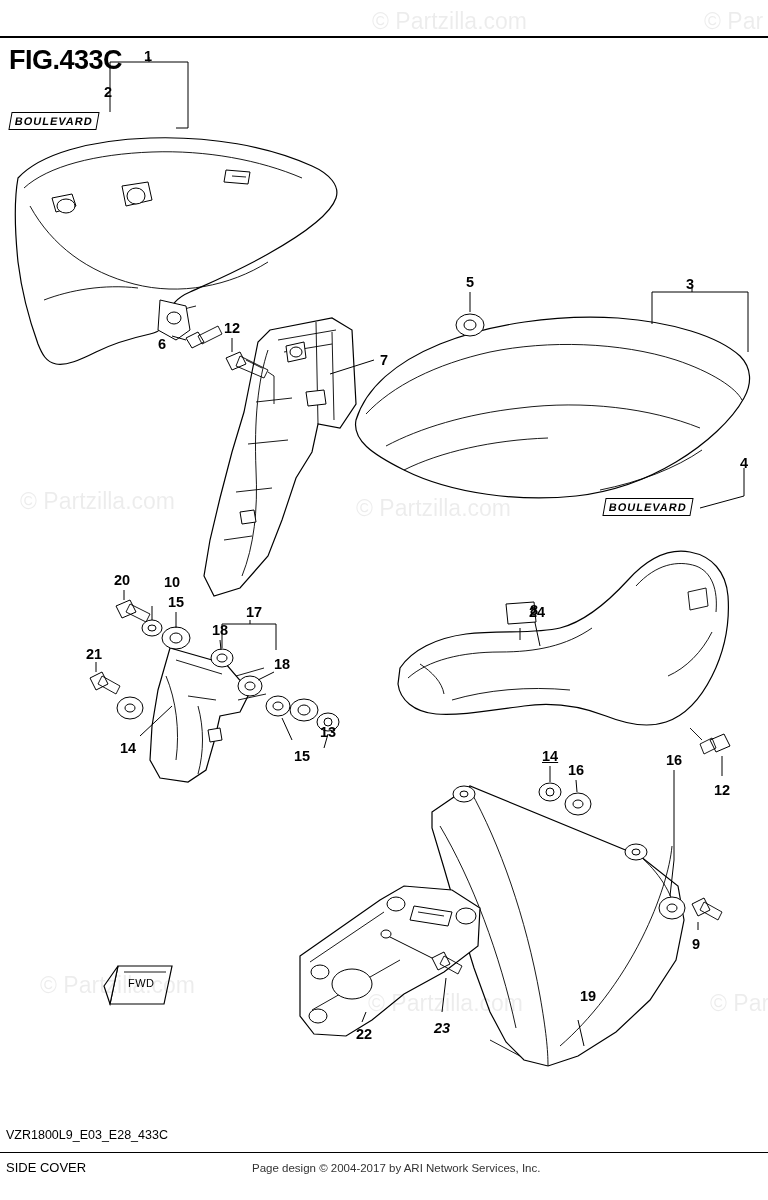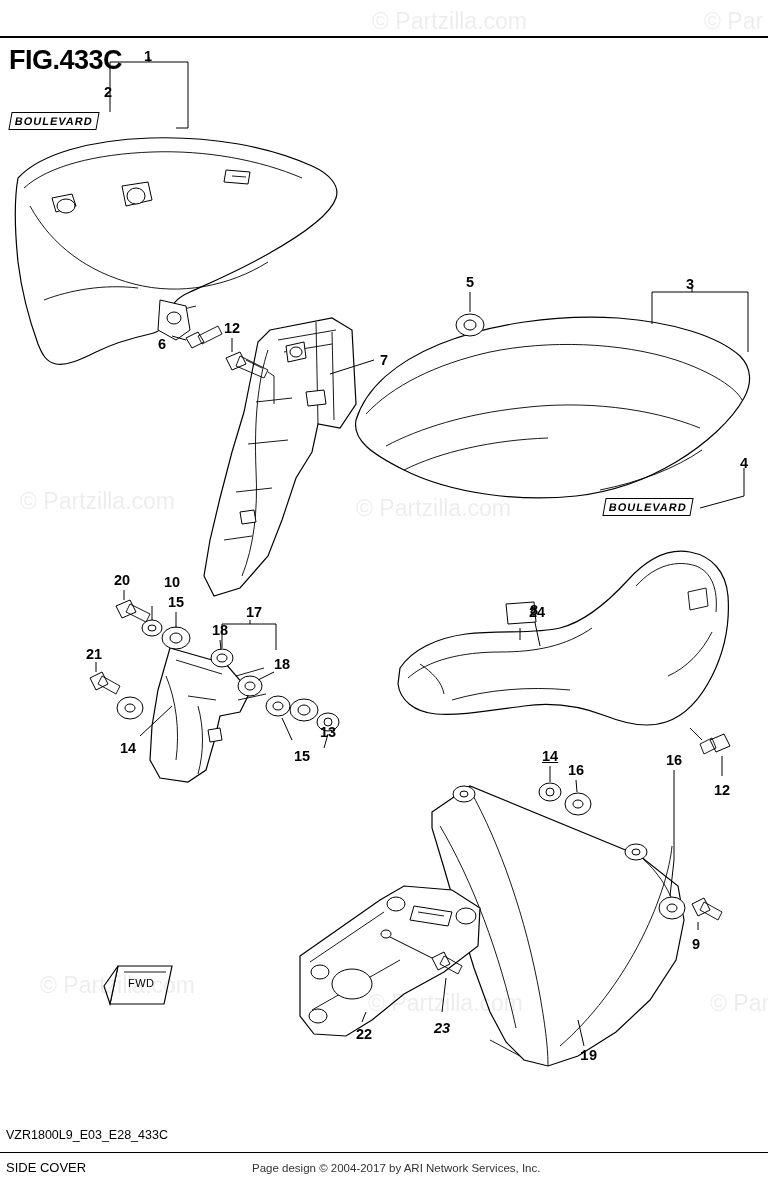--- a/index.html
+++ b/index.html
@@ -412,21 +412,21 @@
 <div class="callout" style="left:714px; top:782px;">12</div>
 <div class="callout" style="left:320px; top:724px;">13</div>
 <div class="callout" style="left:542px; top:748px;text-decoration:underline;">14</div>
 <div class="callout" style="left:168px; top:594px;">15</div>
 <div class="callout" style="left:294px; top:748px;">15</div>
 <div class="callout" style="left:568px; top:762px;">16</div>
 <div class="callout" style="left:666px; top:752px;">16</div>
 <div class="callout" style="left:246px; top:604px;">17</div>
 <div class="callout" style="left:212px; top:622px;">18</div>
 <div class="callout" style="left:274px; top:656px;">18</div>
-<div class="callout" style="left:580px; top:1048px;font-family:Liberation Mono, monospace;">19</div>
+<div class="callout" style="left:580px; top:988px;">19</div>
 <div class="callout" style="left:114px; top:572px;">20</div>
 <div class="callout" style="left:86px; top:646px;">21</div>
 <div class="callout" style="left:356px; top:1026px;">22</div>
 <div class="callout" style="left:434px; top:1020px;font-style:italic;">23</div>
 <div class="callout" style="left:510px; top:604px;margin-left:19px;">24</div>
 
 <div class="watermark" style="left:372px; top:8px;">© Partzilla.com</div>
 <div class="watermark" style="left:704px; top:8px;">© Par</div>
 <div class="watermark" style="left:20px; top:488px;">© Partzilla.com</div>
 <div class="watermark" style="left:356px; top:495px;">© Partzilla.com</div>

